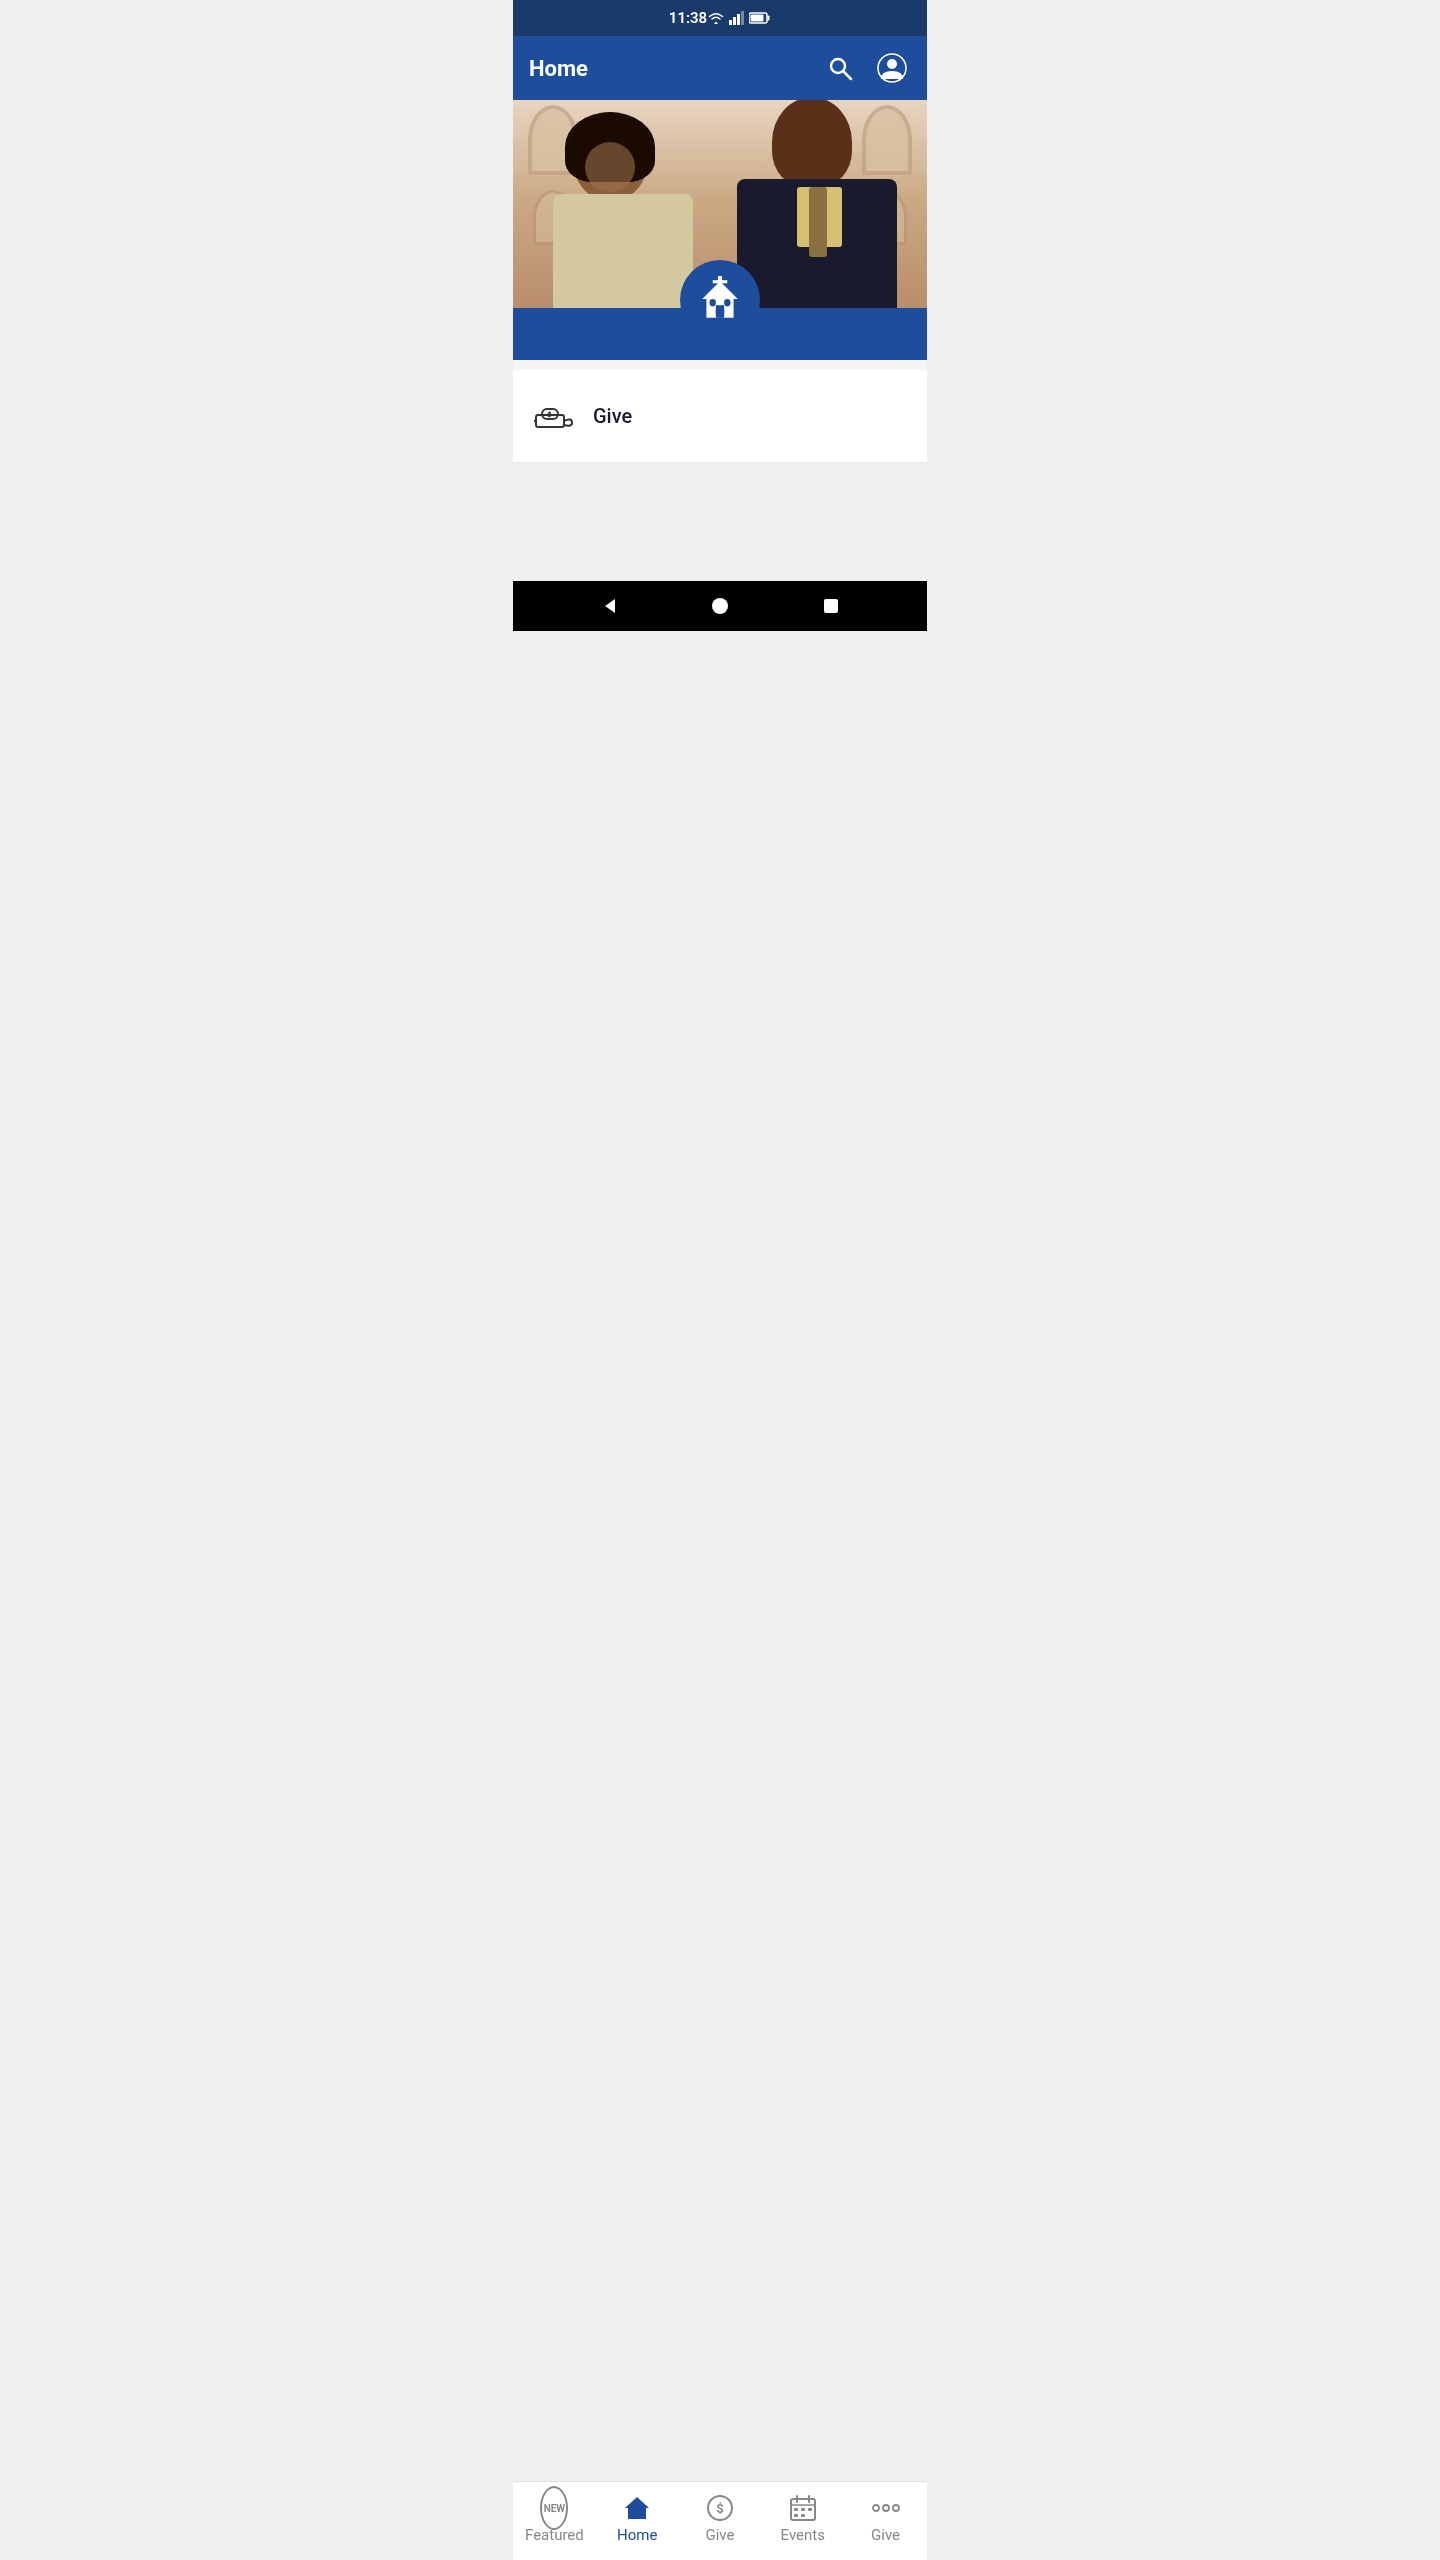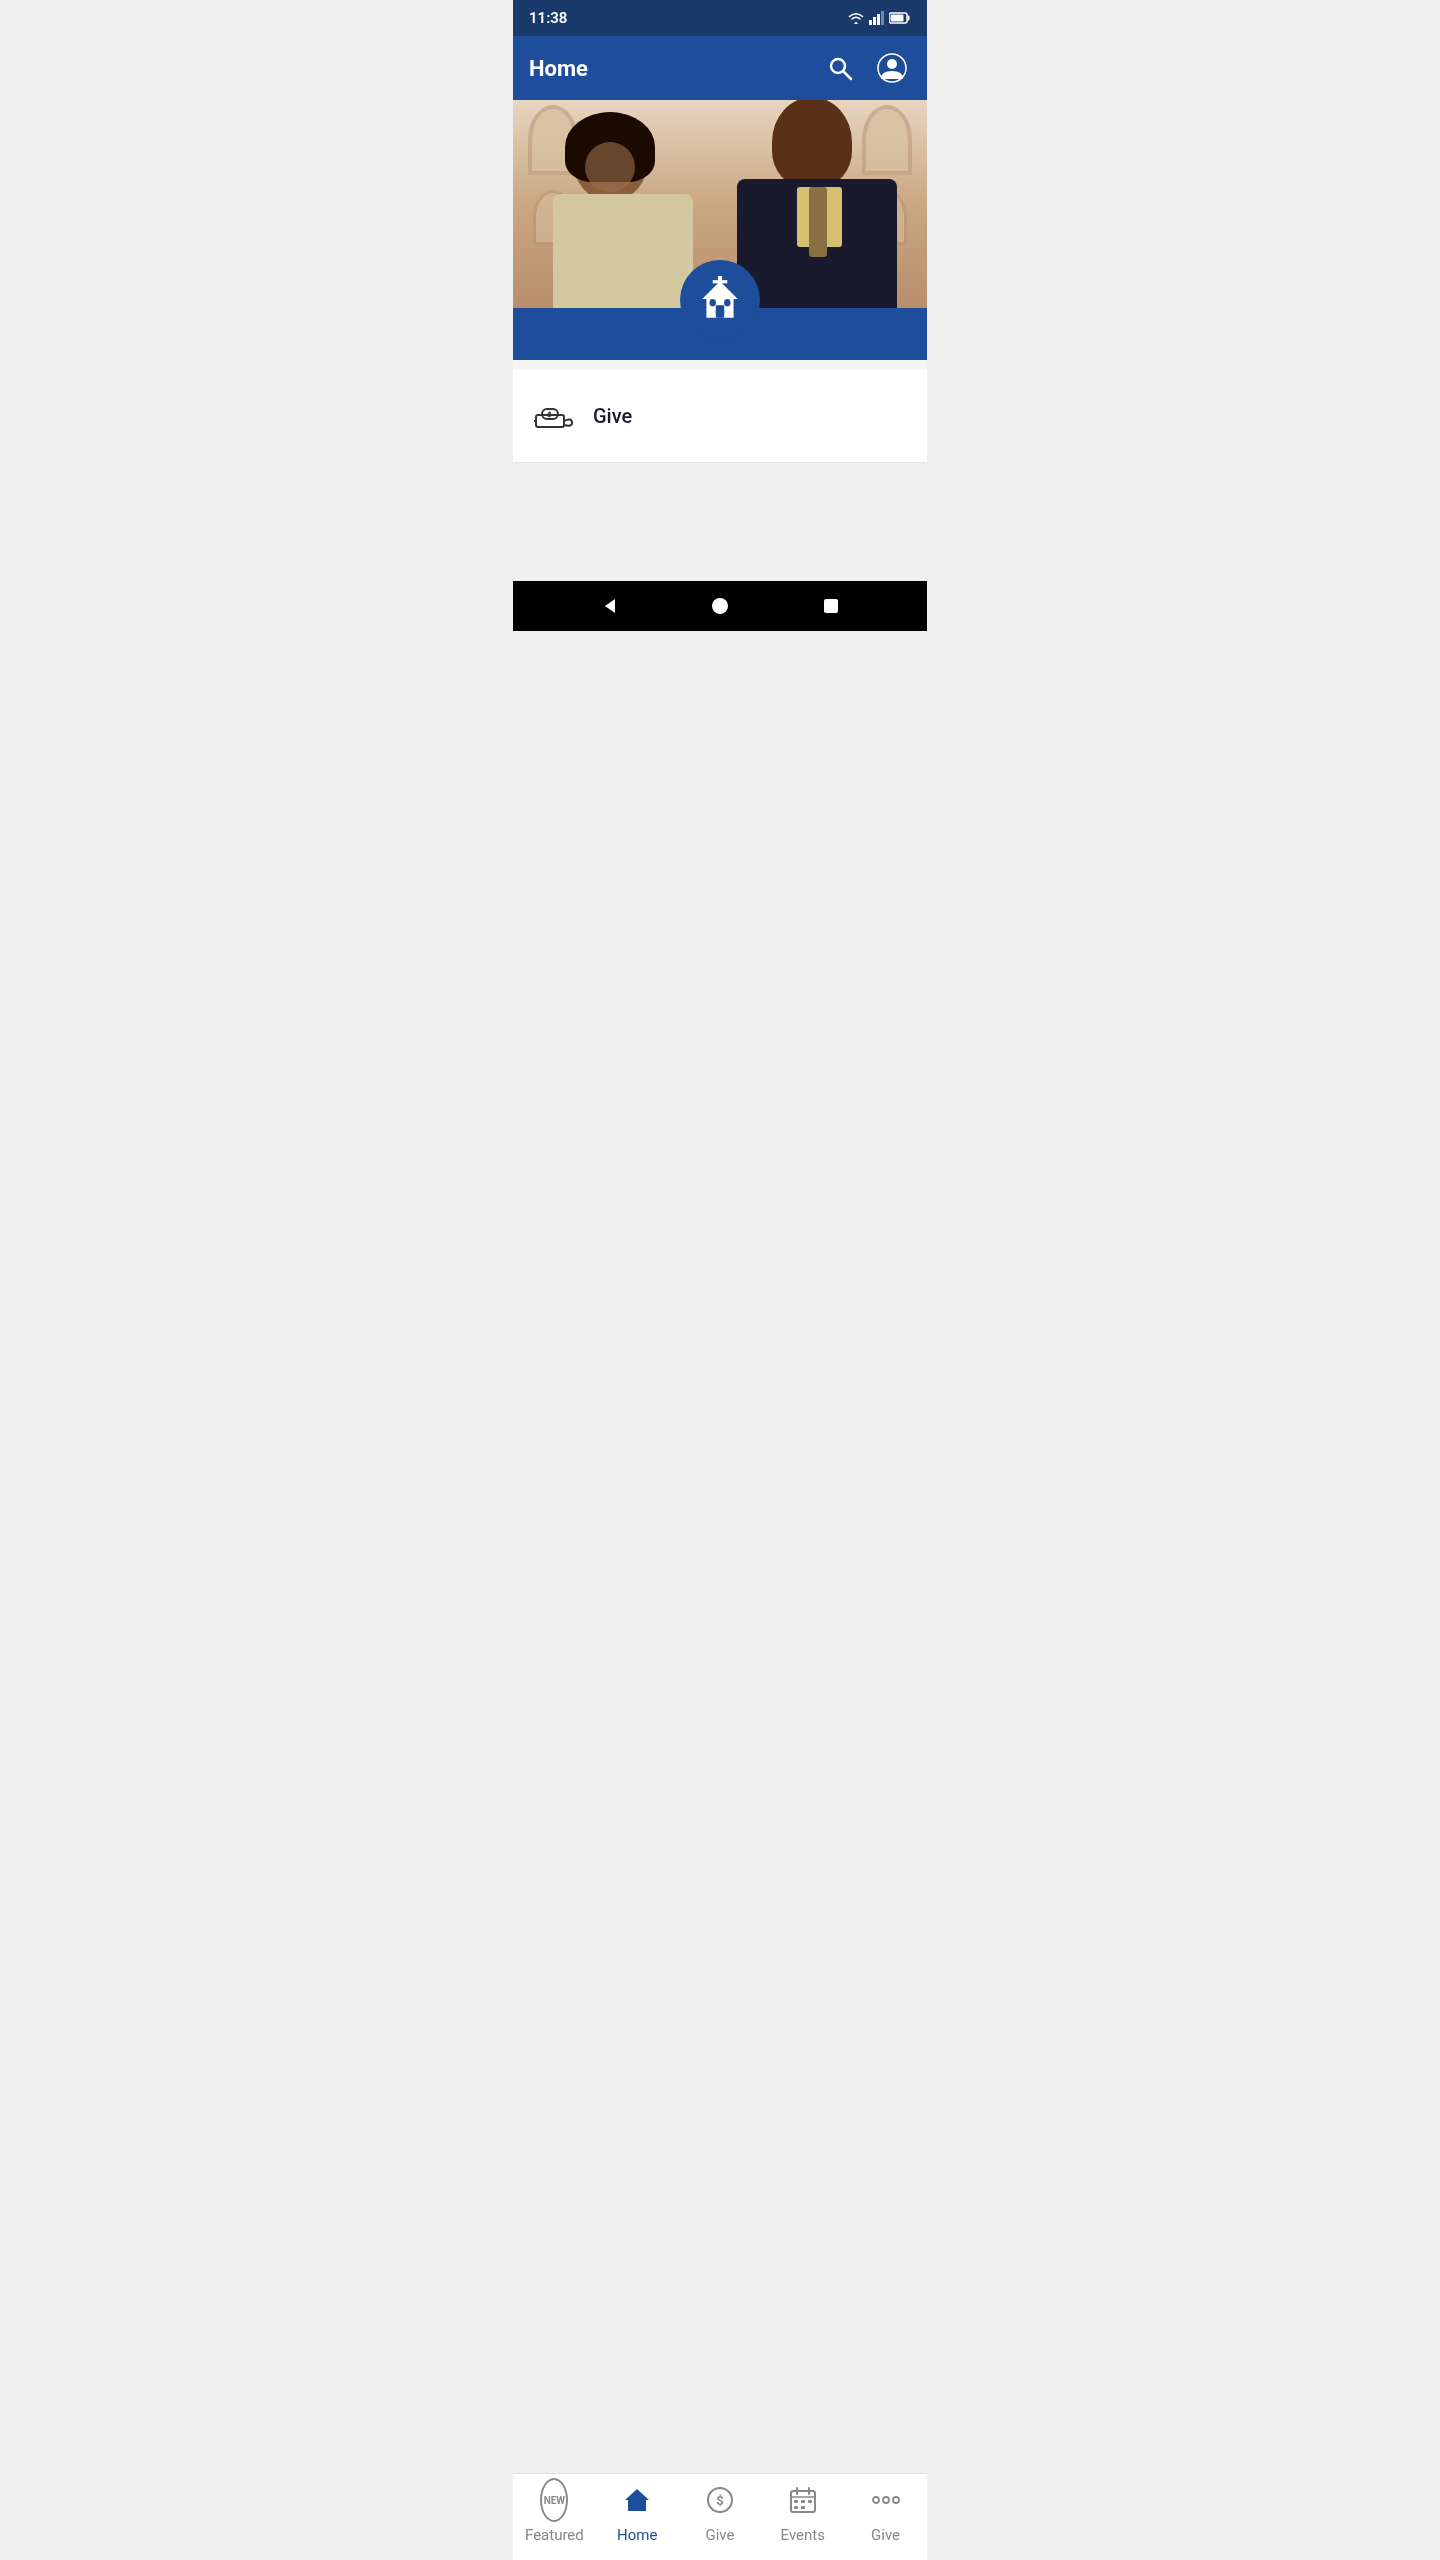--- a/index.html
+++ b/index.html
@@ -16,21 +16,21 @@
       margin: 0 auto;
       position: relative;
       overflow-x: hidden;
     }
 
     
     .status-bar {
       background: #1a3a6b;
       color: white;
       display: flex;
-      justify-content: space-between;
+      justify-content: center;
       align-items: center;
       padding: 8px 16px;
       font-size: 15px;
       font-weight: 600;
       height: 36px;
     }
 
     .status-icons {
       display: flex;
       align-items: center;
@@ -155,21 +155,21 @@
       justify-content: space-around;
       align-items: center;
       padding: 8px 0 12px;
       z-index: 100;
     }
 
     .nav-item {
       display: flex;
       flex-direction: column;
       align-items: center;
-      gap: 12px;
+      gap: 4px;
       cursor: pointer;
       flex: 1;
       padding: 4px 8px;
     }
 
     .nav-icon {
       width: 28px;
       height: 28px;
       display: flex;
       align-items: center;

